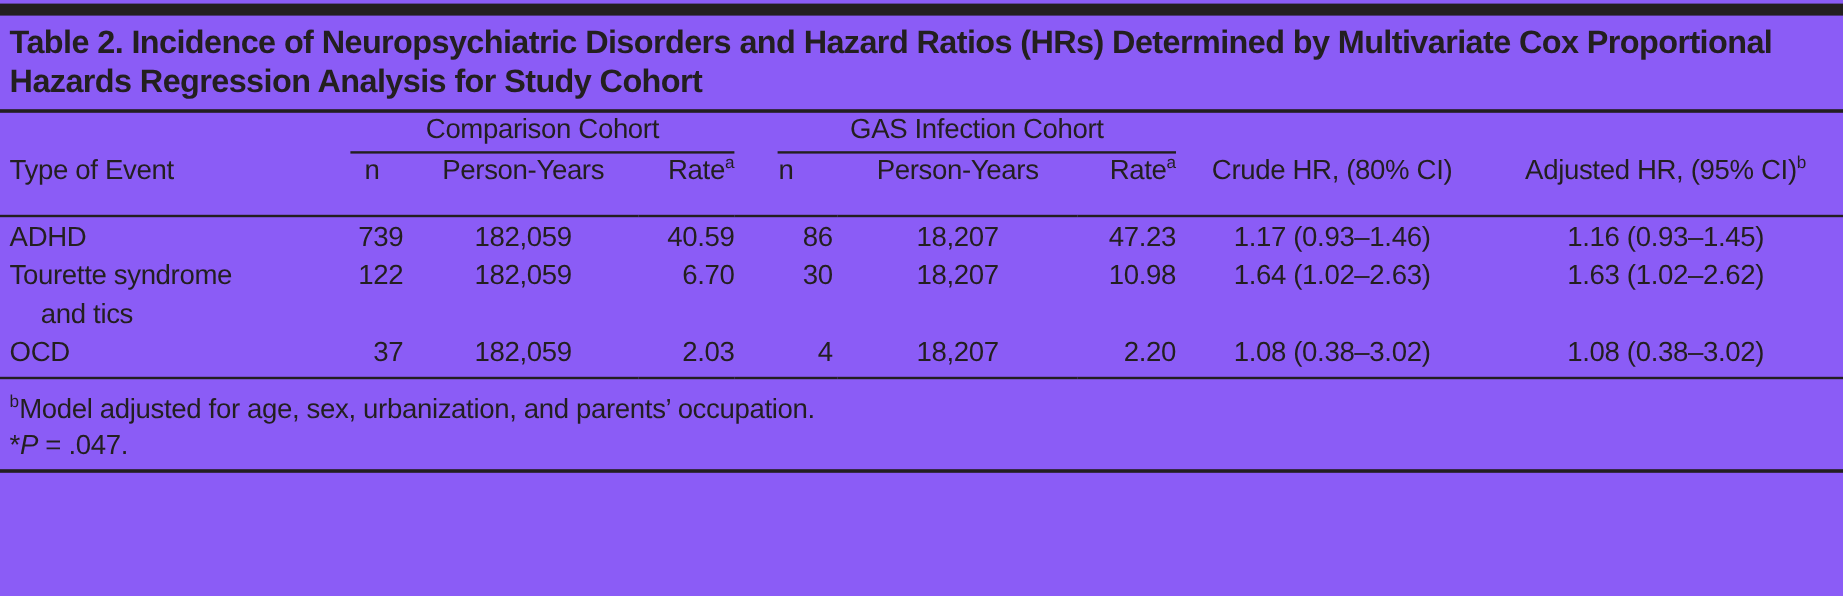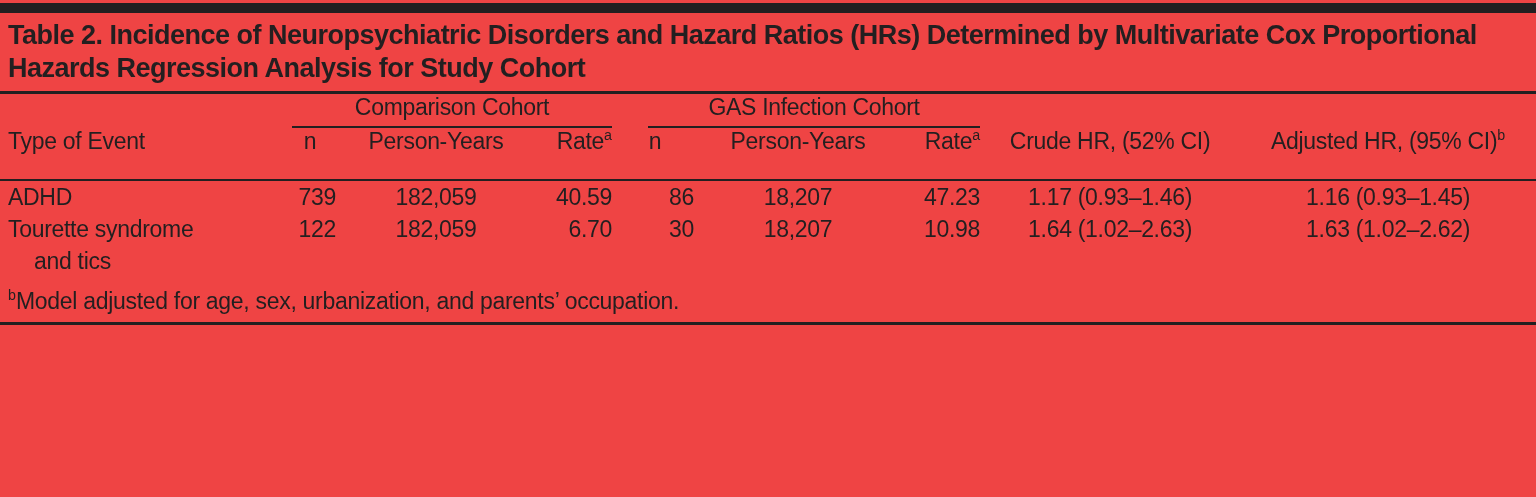--- a/index.html
+++ b/index.html
@@ -1,21 +1,21 @@
 <!DOCTYPE html>
 <html><head>
 <meta charset="utf-8">
 <style>
   * { margin: 0; padding: 0; box-sizing: border-box; }
   html, body { background: #ffffff; }
   .page {
     position: relative;
     width: 1536px;
     height: 497px;
-    background: #ef4444;
+    background: #8b5cf6;
     color: #231f20;
     font-family: "Liberation Sans", "DejaVu Sans", sans-serif;
     letter-spacing: -0.3px;
     overflow: hidden;
   }
   .topbar {
     height: 10px;
     background: #231f20;
     margin-top: 3px;
   }
@@ -124,21 +124,21 @@
         <th></th>
       </tr>
       <tr class="header-row">
         <th class="al">Type of Event</th>
         <th class="ac">n</th>
         <th class="ac">Person-Years</th>
         <th class="ar"><span>Rate</span><span class="sup">a</span></th>
         <th class="ac">n</th>
         <th class="ac">Person-Years</th>
         <th class="ar"><span>Rate</span><span class="sup">a</span></th>
-        <th class="ac">Crude HR, (52% CI)</th>
+        <th class="ac">Crude HR, (80% CI)</th>
         <th class="ac"><span>Adjusted HR, (95% CI)</span><span class="sup">b</span></th>
       </tr>
     </thead>
     <tbody>
       <tr class="row-std">
         <td class="al">ADHD</td>
         <td class="ar pad-r">739</td>
         <td class="ac">182,059</td>
         <td class="ar">40.59</td>
         <td class="ar pad-r">86</td>
@@ -154,22 +154,34 @@
         </td>
         <td class="ar pad-r">122</td>
         <td class="ac">182,059</td>
         <td class="ar">6.70</td>
         <td class="ar pad-r">30</td>
         <td class="ac">18,207</td>
         <td class="ar">10.98</td>
         <td class="ac">1.64 (1.02–2.63)</td>
         <td class="ac">1.63 (1.02–2.62)</td>
       </tr>
+      <tr class="row-last">
+        <td class="al">OCD</td>
+        <td class="ar pad-r">37</td>
+        <td class="ac">182,059</td>
+        <td class="ar">2.03</td>
+        <td class="ar pad-r">4</td>
+        <td class="ac">18,207</td>
+        <td class="ar">2.20</td>
+        <td class="ac">1.08 (0.38–3.02)</td>
+        <td class="ac">1.08 (0.38–3.02)</td>
+      </tr>
     </tbody>
   </table>
 
   <div class="footnotes">
     <div class="fn"><span class="sup">b</span><span>Model adjusted for age, sex, urbanization, and parents’ occupation.</span></div>
+    <div class="fn"><span>*</span><span class="fn-italic">P</span><span> = .047.</span></div>
   </div>
 
   <div class="bottom-rule"></div>
 
 </div>
 
 </body></html>

